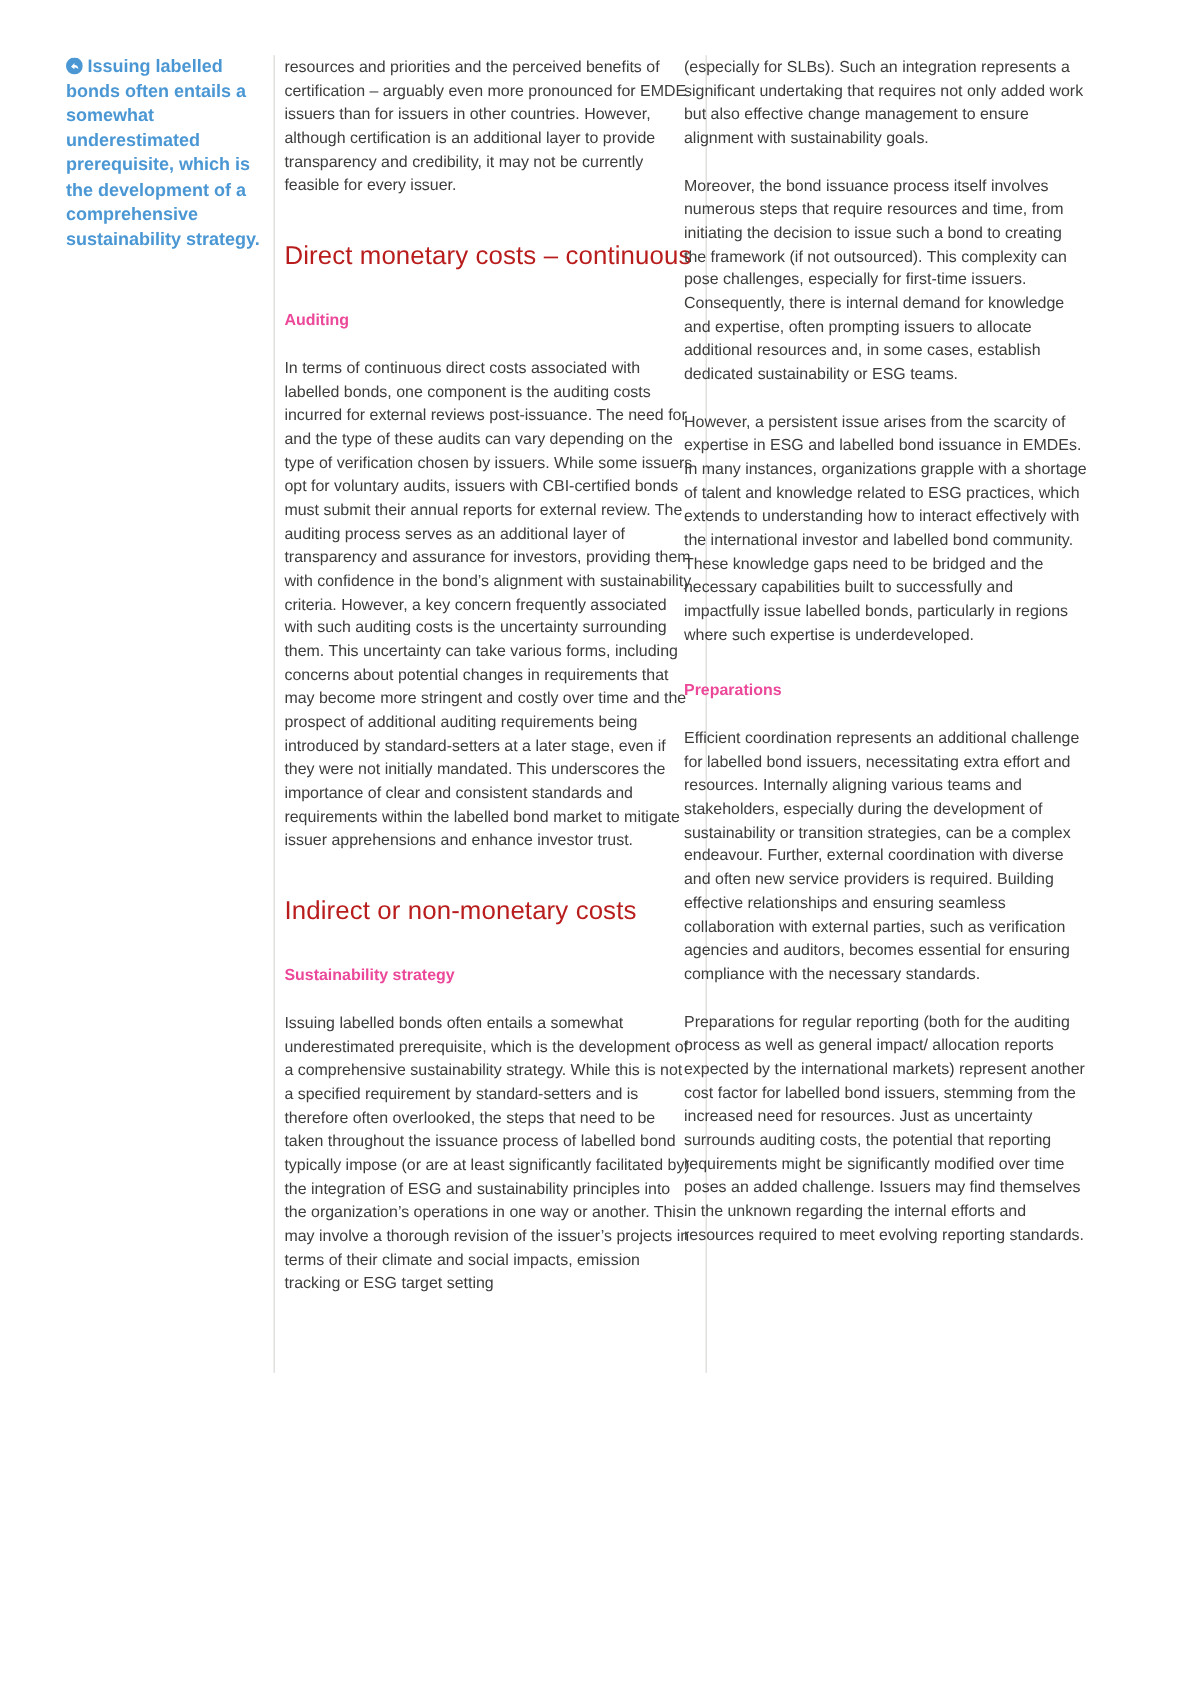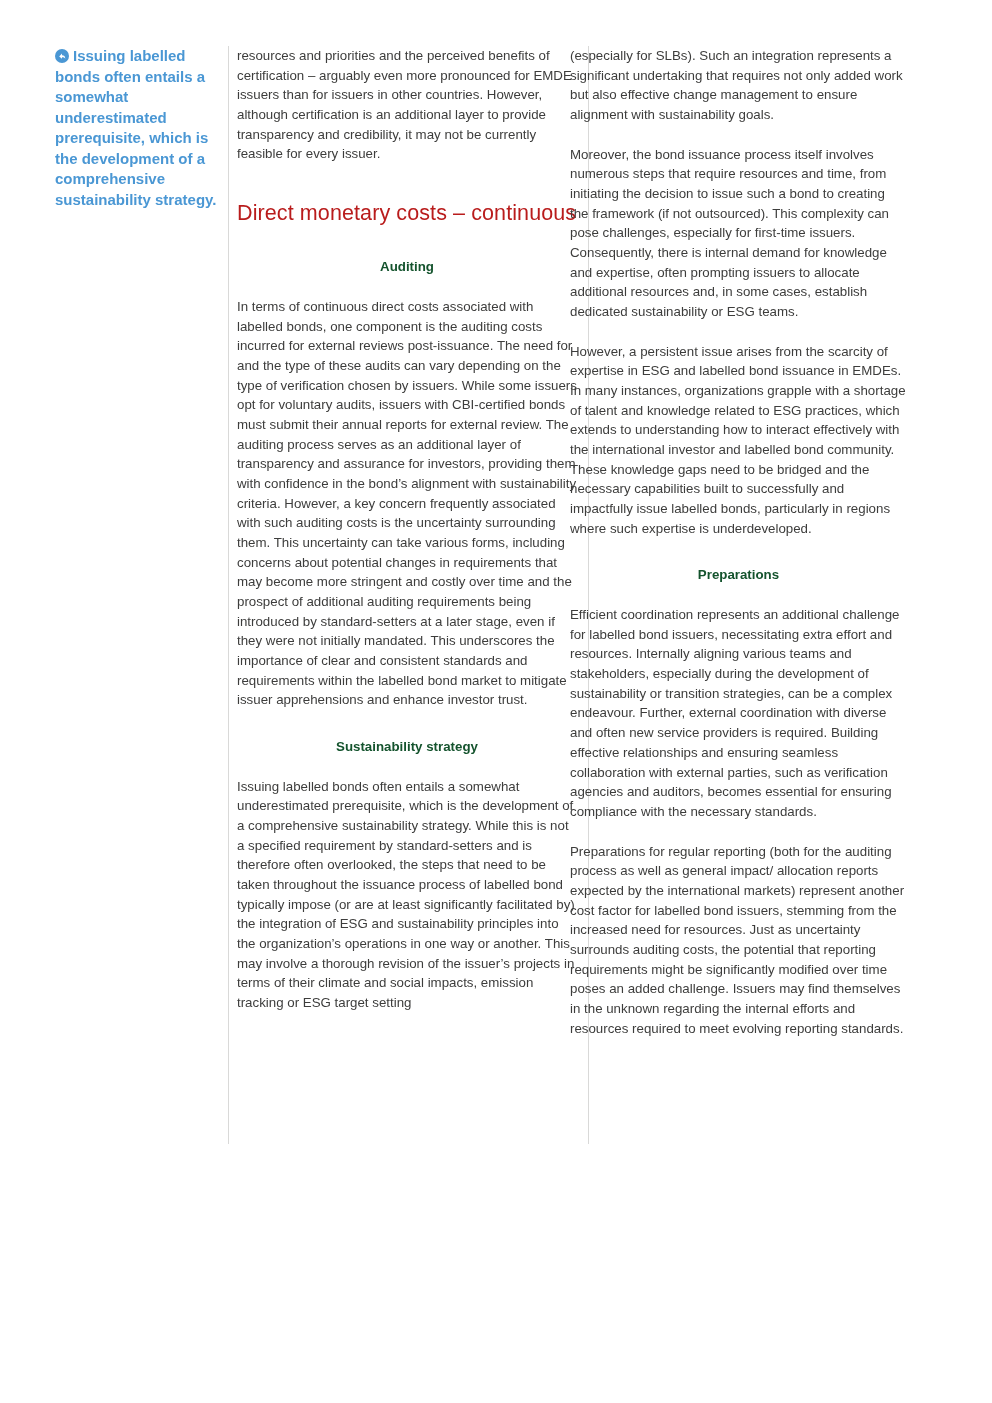--- a/index.html
+++ b/index.html
@@ -65,23 +65,22 @@
     font-size: 21.5px;
     font-weight: 500;
     color: #b91c1c;
     line-height: 1.22;
     margin: 36px 0 31px 0;
     letter-spacing: 0.1px;
   }
   .h3 {
     font-size: 13.3px;
     font-weight: 700;
-    color: #14532d;
+    color: #ec4899;
     margin: 27px 0 20px 0;
-    text-align: center;
   }
 
   
   .footer {
     position: absolute;
     left: 0;
     right: 58px;
     top: 1346px;
     display: flex;
     justify-content: space-between;
@@ -109,20 +108,21 @@
   </div>
 
   <div class="col-rule rule-1"></div>
   <div class="col-rule rule-2"></div>
 
   <div class="text-col col-1">
     <p class="para">resources and priorities and the perceived benefits of certification – arguably even more pronounced for EMDE issuers than for issuers in other countries. However, although certification is an additional layer to provide transparency and credibility, it may not be currently feasible for every issuer.</p>
     <h2 class="h2">Direct monetary costs – continuous</h2>
     <h3 class="h3">Auditing</h3>
     <p class="para">In terms of continuous direct costs associated with labelled bonds, one component is the auditing costs incurred for external reviews post-issuance. The need for and the type of these audits can vary depending on the type of verification chosen by issuers. While some issuers opt for voluntary audits, issuers with CBI-certified bonds must submit their annual reports for external review. The auditing process serves as an additional layer of transparency and assurance for investors, providing them with confidence in the bond’s alignment with sustainability criteria. However, a key concern frequently associated with such auditing costs is the uncertainty surrounding them. This uncertainty can take various forms, including concerns about potential changes in requirements that may become more stringent and costly over time and the prospect of additional auditing requirements being introduced by standard-setters at a later stage, even if they were not initially mandated. This underscores the importance of clear and consistent standards and requirements within the labelled bond market to mitigate issuer apprehensions and enhance investor trust.</p>
+    <h2 class="h2">Indirect or non-monetary costs</h2>
     <h3 class="h3">Sustainability strategy</h3>
     <p class="para">Issuing labelled bonds often entails a somewhat underestimated prerequisite, which is the development of a comprehensive sustainability strategy. While this is not a specified requirement by standard-setters and is therefore often overlooked, the steps that need to be taken throughout the issuance process of labelled bond typically impose (or are at least significantly facilitated by) the integration of ESG and sustainability principles into the organization’s operations in one way or another. This may involve a thorough revision of the issuer’s projects in terms of their climate and social impacts, emission tracking or ESG target setting</p>
   </div>
 
   <div class="text-col col-2">
     <p class="para">(especially for SLBs). Such an integration represents a significant undertaking that requires not only added work but also effective change management to ensure alignment with sustainability goals.</p>
     <p class="para">Moreover, the bond issuance process itself involves numerous steps that require resources and time, from initiating the decision to issue such a bond to creating the framework (if not outsourced). This complexity can pose challenges, especially for first-time issuers. Consequently, there is internal demand for knowledge and expertise, often prompting issuers to allocate additional resources and, in some cases, establish dedicated sustainability or ESG teams.</p>
     <p class="para">However, a persistent issue arises from the scarcity of expertise in ESG and labelled bond issuance in EMDEs. In many instances, organizations grapple with a shortage of talent and knowledge related to ESG practices, which extends to understanding how to interact effectively with the international investor and labelled bond community. These knowledge gaps need to be bridged and the necessary capabilities built to successfully and impactfully issue labelled bonds, particularly in regions where such expertise is underdeveloped.</p>
     <h3 class="h3">Preparations</h3>
     <p class="para">Efficient coordination represents an additional challenge for labelled bond issuers, necessitating extra effort and resources. Internally aligning various teams and stakeholders, especially during the development of sustainability or transition strategies, can be a complex endeavour. Further, external coordination with diverse and often new service providers is required. Building effective relationships and ensuring seamless collaboration with external parties, such as verification agencies and auditors, becomes essential for ensuring compliance with the necessary standards.</p>

